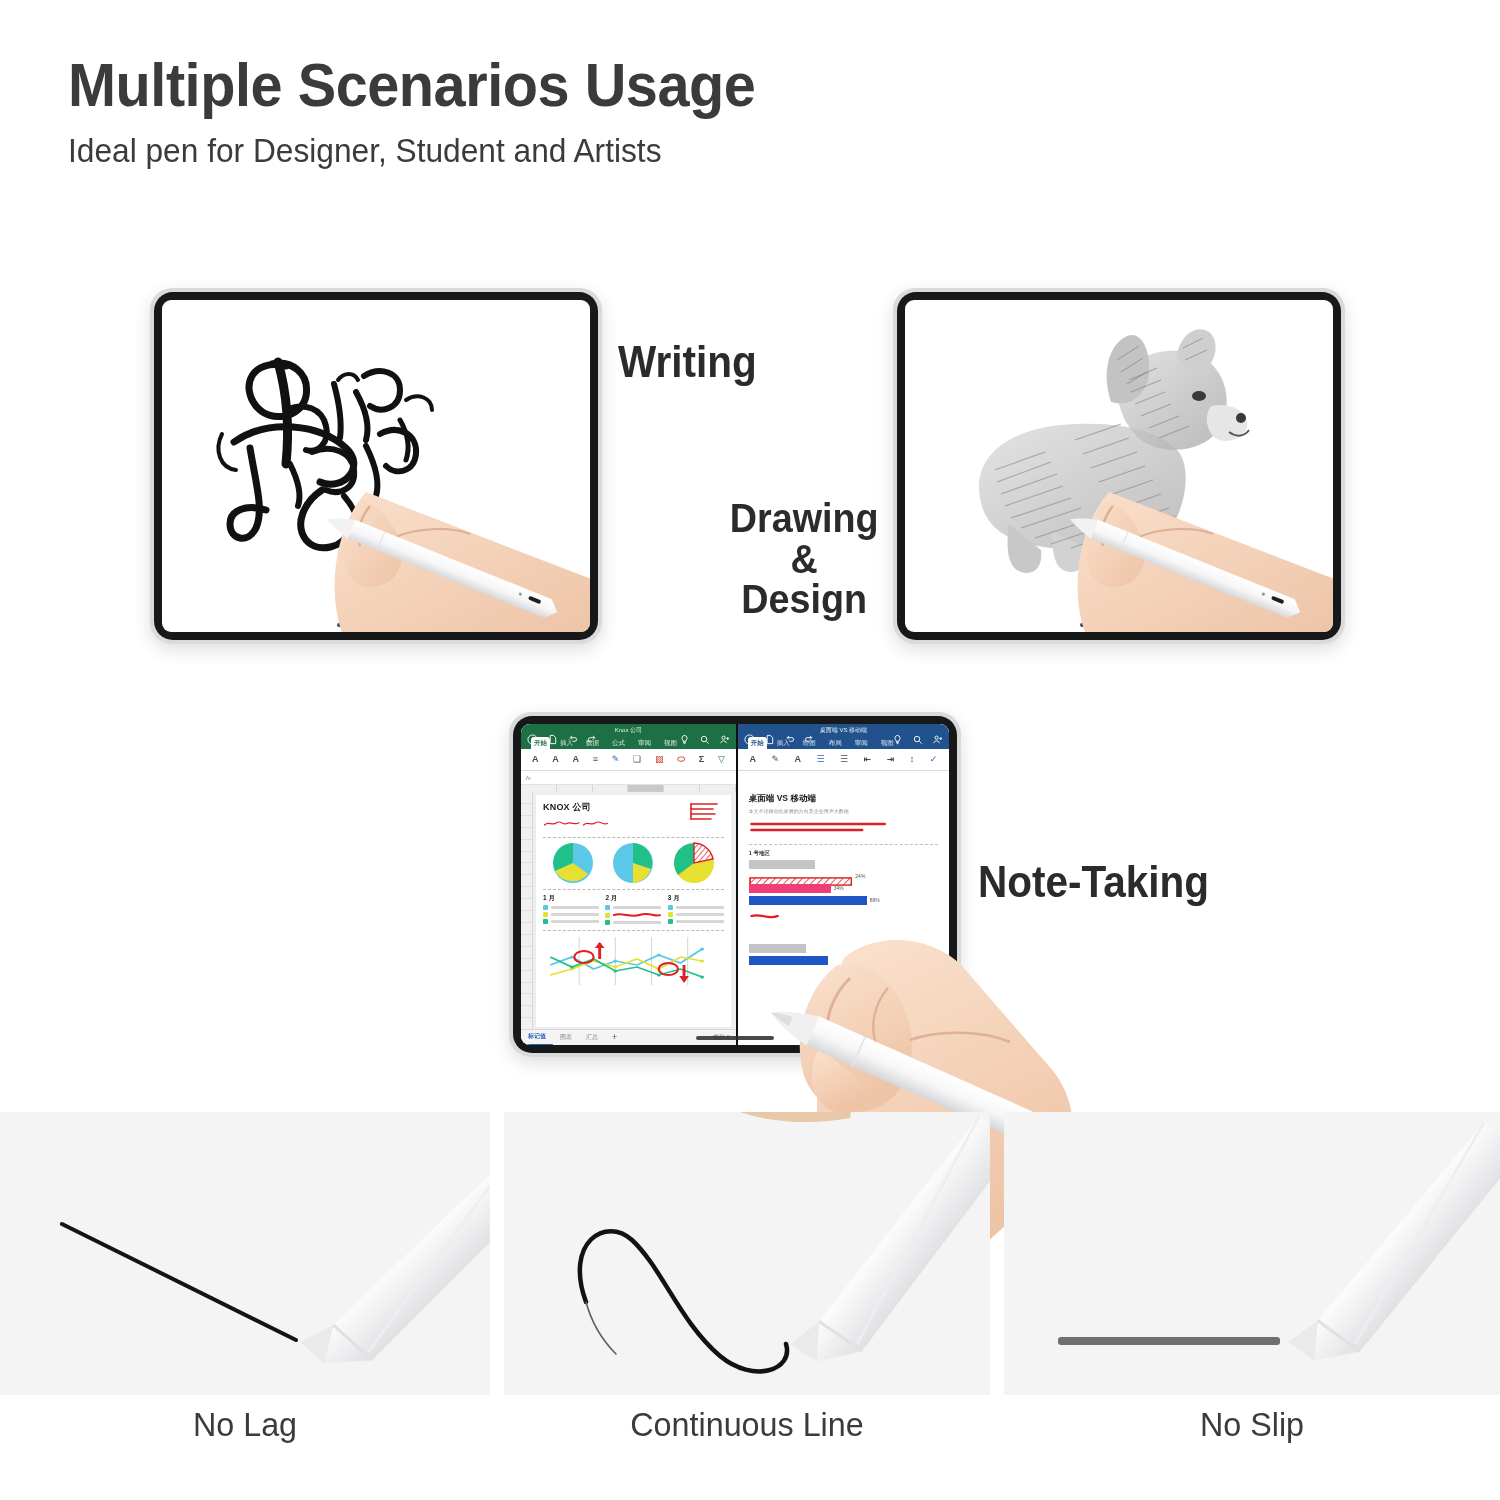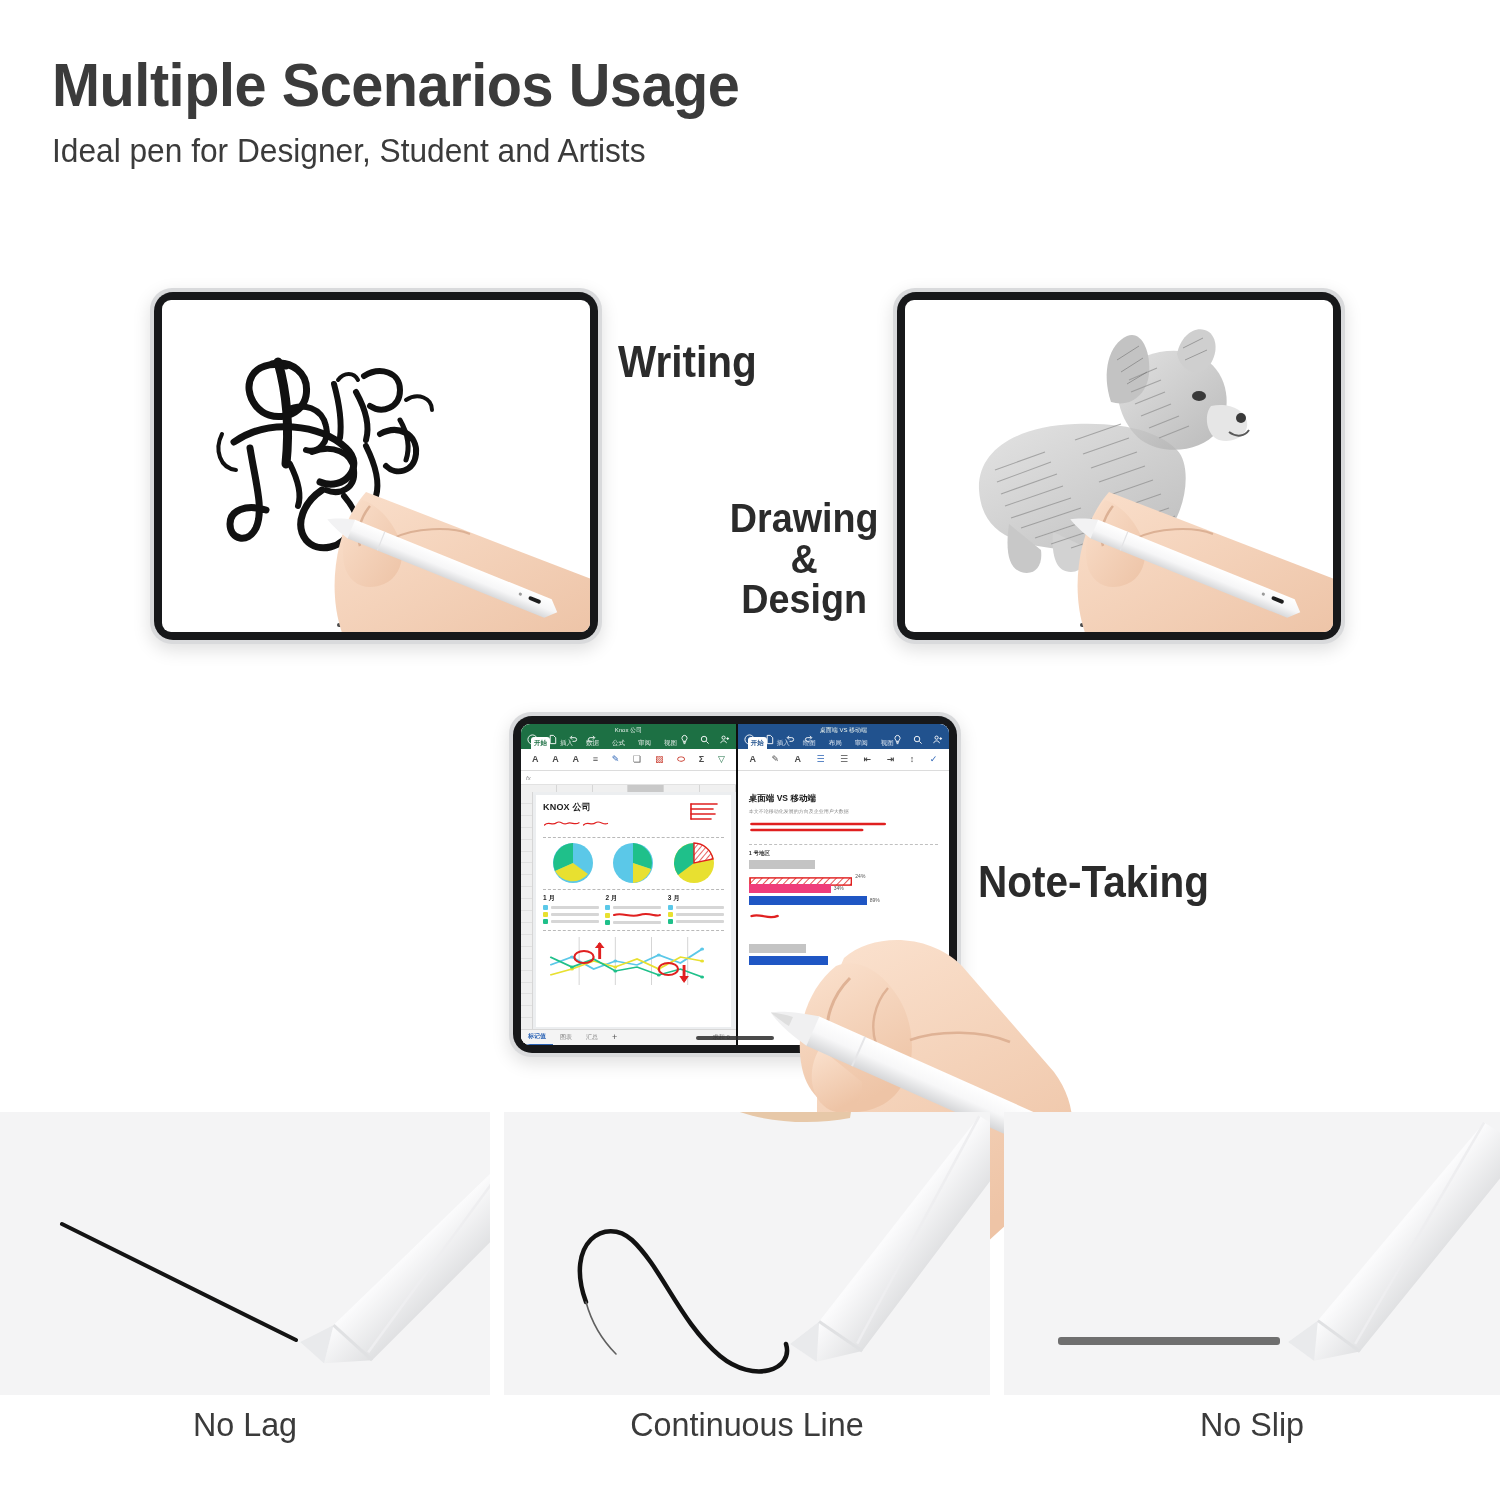--- a/index.html
+++ b/index.html
@@ -1,20 +1,20 @@
 <!DOCTYPE html>
 <html><head>
 <meta charset="utf-8">
 <style>
   html,body{margin:0;padding:0;background:#fff;}
   body{width:1500px;height:1500px;position:relative;overflow:hidden;
        font-family:"Liberation Sans","DejaVu Sans",sans-serif;}
 
   
-  #header{position:absolute;left:52px;top:52px;width:1200px;}
+  #header{position:absolute;left:68px;top:52px;width:1200px;}
   #headline{font-size:62px;font-weight:bold;color:#3b3b3b;letter-spacing:-0.5px;
             line-height:1.05;margin:0;transform:scaleX(0.93);transform-origin:left center;}
   #subhead{font-size:33px;color:#3b3b3b;margin:16px 0 0 0;line-height:1.1;
            transform:scaleX(0.96);transform-origin:left center;}
 
   
   .scenario-label{position:absolute;font-weight:bold;color:#2b2b2b;
                   transform:scaleX(0.9);transform-origin:left center;}
   #label-writing{left:618px;top:336px;font-size:45px;}
   #label-drawing{left:726px;top:498px;font-size:41px;text-align:center;

